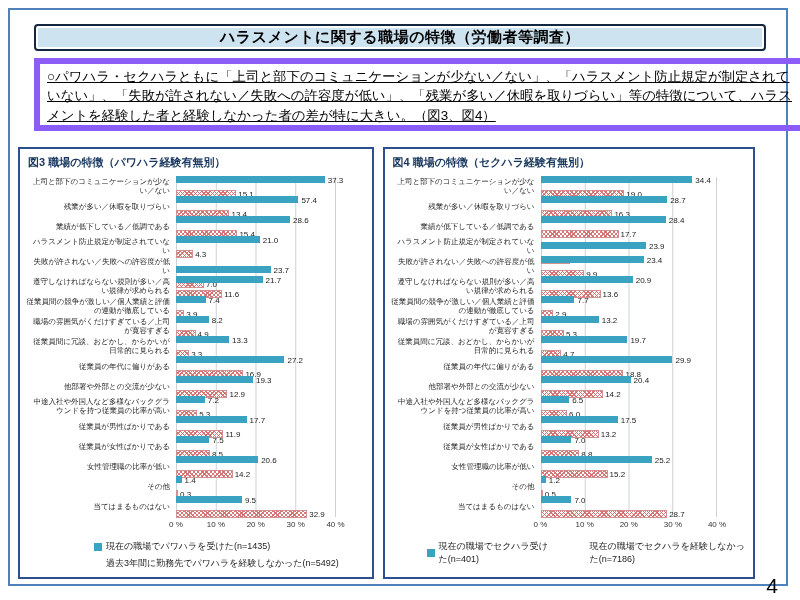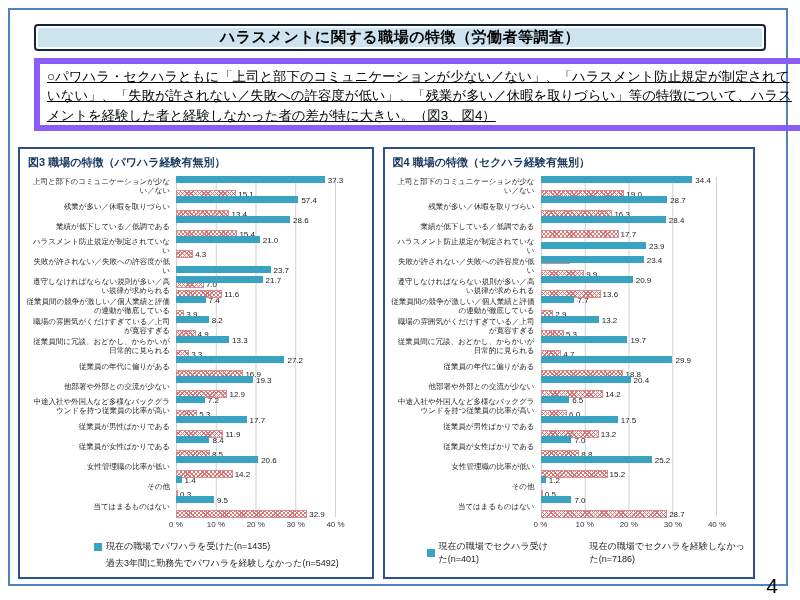--- a/index.html
+++ b/index.html
@@ -206,21 +206,21 @@
             </div>
             <div class="bar pat" style="width: 29.75%;">
               <span class="val">11.9</span>
             </div>
           </div>
         </div>
         <div class="row">
           <div class="label">従業員が女性ばかりである</div>
           <div class="bars">
             <div class="bar teal" style="width: 21%;">
-              <span class="val">8.4</span>
+              <span class="val">7.5</span>
             </div>
             <div class="bar pat" style="width: 21.25%;">
               <span class="val">8.5</span>
             </div>
           </div>
         </div>
         <div class="row">
           <div class="label">女性管理職の比率が低い</div>
           <div class="bars">
             <div class="bar teal" style="width: 51.5%;">
@@ -238,21 +238,21 @@
               <span class="val">1.4</span>
             </div>
             <div class="bar pat" style="width: 0.75%;">
               <span class="val">0.3</span>
             </div>
           </div>
         </div>
         <div class="row">
           <div class="label">当てはまるものはない</div>
           <div class="bars">
-            <div class="bar teal" style="width: 23.75%;">
+            <div class="bar teal" style="width: 23.75%; padding-left: 28px;">
               <span class="val">9.5</span>
             </div>
             <div class="bar pat" style="width: 82.25%;">
               <span class="val">32.9</span>
             </div>
           </div>
         </div>
         <div class="axis">
           <span class="tick" style="left: 0%;">0 %</span>
           <span class="tick" style="left: 25%;">10 %</span>

